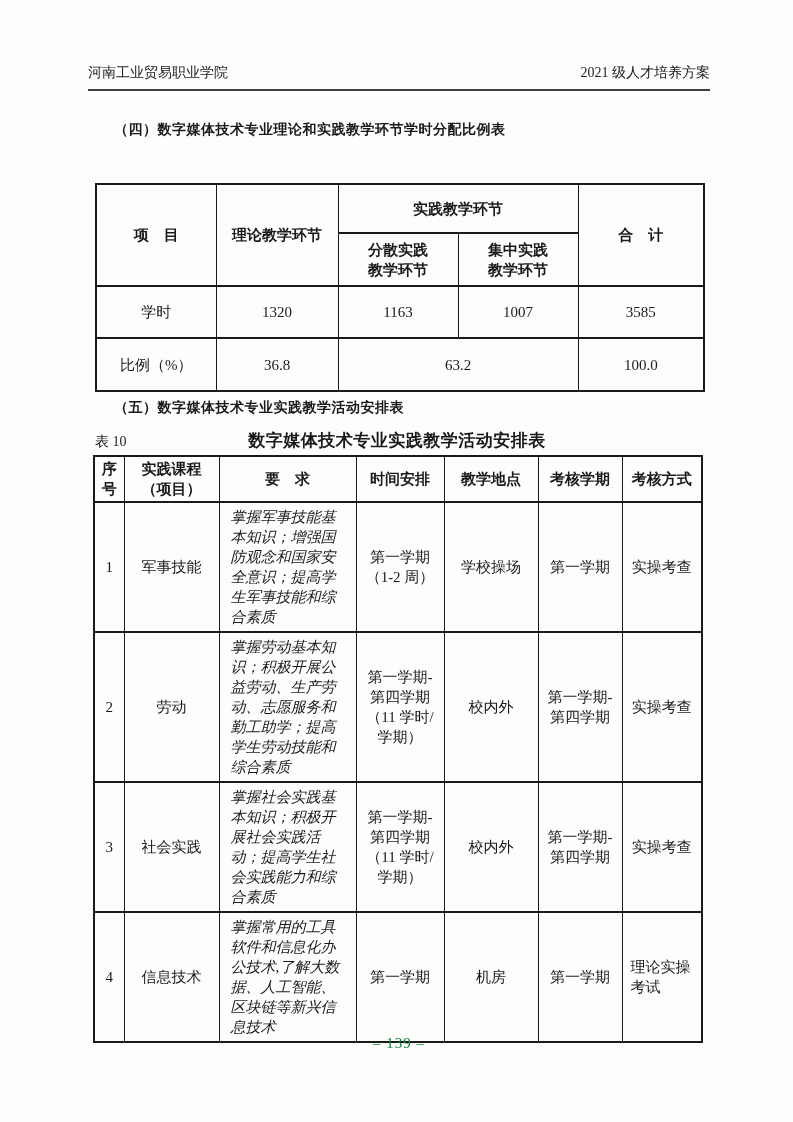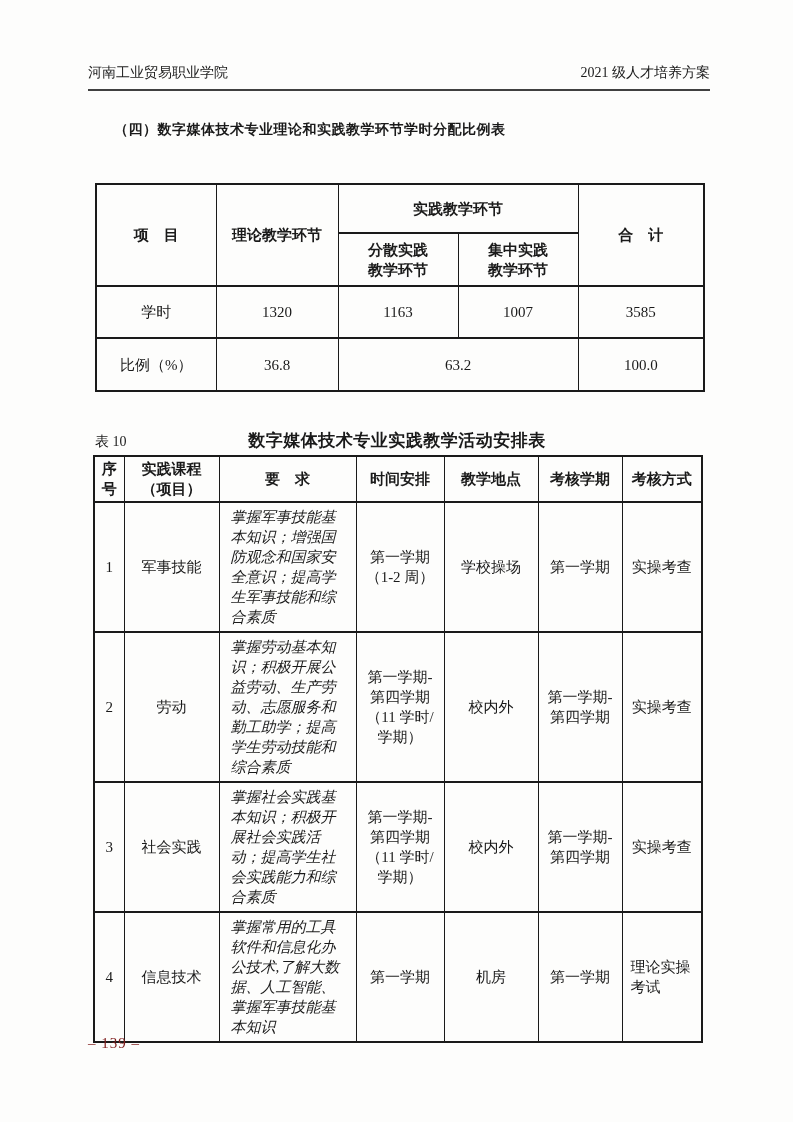--- a/index.html
+++ b/index.html
@@ -33,21 +33,21 @@
     border:1px solid #1a1a1a; border-top-width:2px; border-bottom-width:2px;
     text-align:center; vertical-align:middle; padding:2px 4px;
     font-weight:normal; line-height:20px;
   }
   th { font-weight:bold; }
   .pre { white-space:pre-line; }
   .left-cell { text-align:left; padding:4px 11px;font-style:italic; }
   .left-pad  { text-align:left; padding-left:8px; }
   .page-num {
     position:absolute; top:1035px; left:88px; width:622px;
-    text-align:left; font-size:15px; color:#7f1d1d; letter-spacing:1px;
+    text-align:center; font-size:15px; color:#15803d; letter-spacing:1px;
   }
 </style>
 </head>
 <body>
 
 <div class="page">
 
   <div class="doc-header">
     <span>河南工业贸易职业学院</span>
     <span>2021 级人才培养方案</span>
@@ -86,20 +86,21 @@
     </tr>
     <tr style="height:53px">
       <td>比例（%）</td>
       <td>36.8</td>
       <td colspan="2">63.2</td>
       <td>100.0</td>
     </tr>
   </tbody>
     </table>
 
+  <div class="section-heading sh5">（五）数字媒体技术专业实践教学活动安排表</div>
 
   <div class="table-caption tc10">
     <span class="lbl">表 10</span>
     <span class="ttl">数字媒体技术专业实践教学活动安排表</span>
   </div>
 
   <table class="t10">
     <colgroup>
       <col style="width:30px">
         <col style="width:95px">
@@ -152,21 +153,21 @@
 （11 学时/
 学期）</td>
       <td>校内外</td>
       <td class="pre">第一学期-
 第四学期</td>
       <td>实操考查</td>
     </tr>
     <tr style="height:122px">
       <td>4</td>
       <td>信息技术</td>
-      <td class="left-cell">掌握常用的工具软件和信息化办公技术,了解大数据、人工智能、掌握军事技能基本知识</td>
+      <td class="left-cell">掌握常用的工具软件和信息化办公技术,了解大数据、人工智能、区块链等新兴信息技术</td>
       <td class="pre">第一学期</td>
       <td>机房</td>
       <td>第一学期</td>
       <td class="pre left-pad">理论实操
 考试</td>
     </tr>
   </tbody>
     </table>
 
   <div class="page-num">– 139 –</div>

